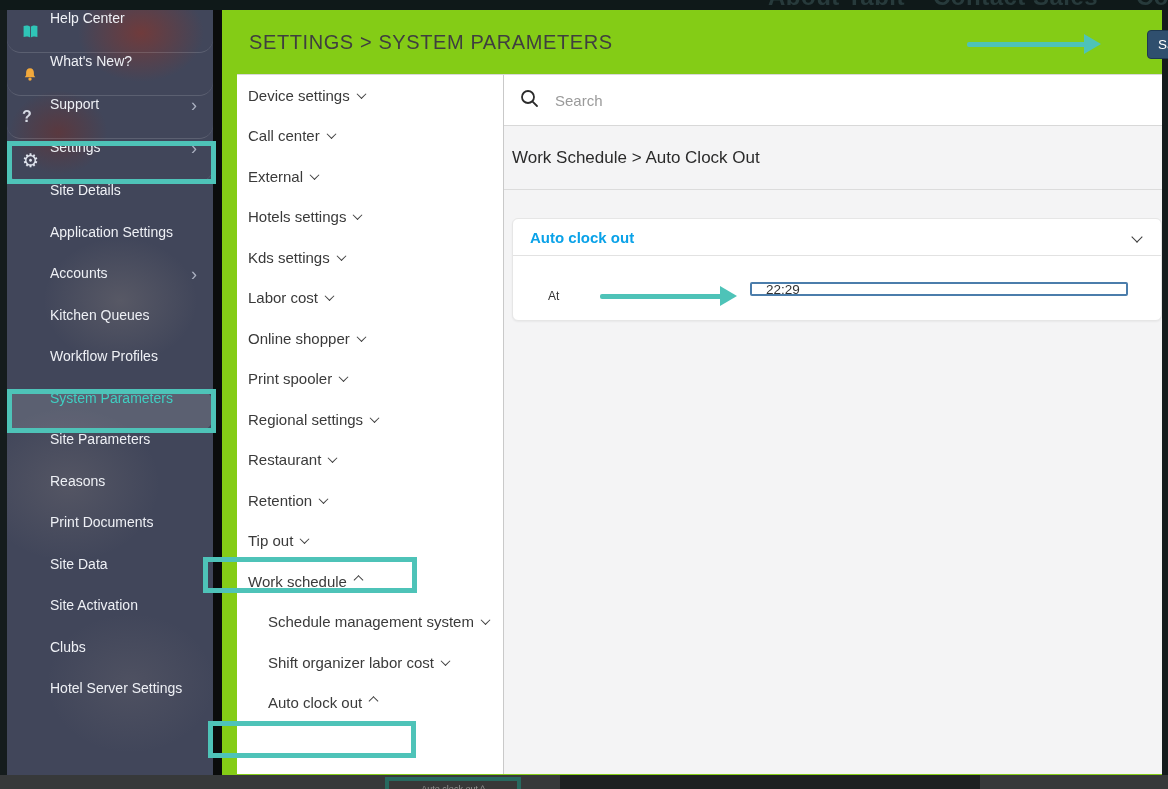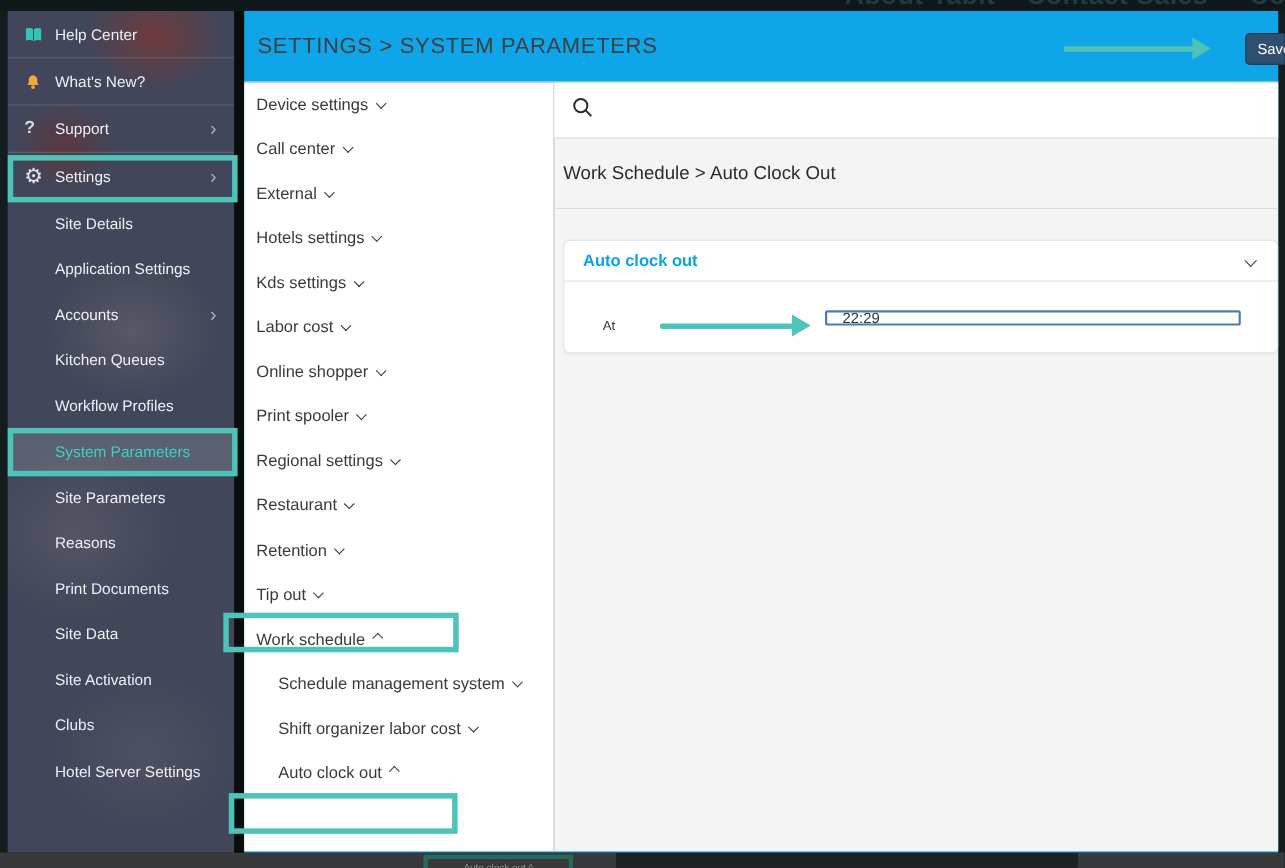--- a/index.html
+++ b/index.html
@@ -15,35 +15,35 @@
 
   
   .sidebar { position:absolute; left:7px; top:10px; width:206px; height:765px; z-index:2; overflow:hidden;
     background:
       radial-gradient(90px 70px at 65% 3%, rgba(150,50,35,.55), transparent 70%),
       radial-gradient(70px 60px at 25% 16%, rgba(120,40,30,.45), transparent 70%),
       radial-gradient(110px 90px at 55% 38%, rgba(205,185,160,.16), transparent 70%),
       radial-gradient(130px 110px at 30% 62%, rgba(200,180,160,.14), transparent 70%),
       radial-gradient(120px 100px at 60% 88%, rgba(175,160,150,.12), transparent 70%),
       #41465a; }
-  .sb-row { display:flex; align-items:center; height:43px; padding-left:15px; cursor:pointer; color:#eef0f5; font-size:14px; }
+  .sb-row { display:flex; height:43px; padding-left:15px; cursor:pointer; color:#eef0f5; font-size:14px;border-radius:14px; }
   .sb-top { border-bottom:1px solid rgba(255,255,255,.14); }
   .sb-icon { width:28px; display:inline-flex; align-items:center; justify-content:flex-start; }
   .sb-label { flex:1; }
   .sb-chev { color:#aab0c0; font-size:18px; margin-right:16px; line-height:1; }
   .sb-sub { height:41.5px; padding-left:43px; }
   .sb-sub .sb-label { flex:1; }
   .sb-selected { background:rgba(255,255,255,.14); color:#3fd0c3; }
   .qmark { color:#d6dae4; font-size:16px; font-weight:700; }
   .gear { color:#e0e4ee; font-size:19px; line-height:1; }
 
   .black-gap { position:absolute; left:213px; top:10px; width:9px; height:765px; background:#0b0c0c; z-index:2; }
 
   
-  .main { position:absolute; left:222px; top:10px; width:940px; height:765px; background:#0ea5e9; z-index:2; }
+  .main { position:absolute; left:222px; top:10px; width:940px; height:765px; background:#84cc16; z-index:2;padding-left:15px; }
   .header { position:relative; height:65px; border-bottom:1px solid #d8d8d8; display:flex; align-items:center; }
   .breadcrumb { padding-left:12px; font-size:20px; color:#3f3f3f; letter-spacing:.6px; }
   .save-btn { position:absolute; left:910px; top:20px; width:53px; height:29px; background:#2f4f6e; border:1px solid #1d3850; border-radius:4px; color:#ffffff; font-size:13.5px; font-family:"Liberation Sans",sans-serif; cursor:pointer; }
 
   .body-row { display:flex; height:699px; }
   .subnav { width:300px; border-right:1px solid #c9c9c9; background:#fff; padding-top:0; }
   .sn-row { display:flex; align-items:center; height:40.5px; padding-left:11px; font-size:15px; color:#3a3a3a; cursor:pointer; }
   .sn-indent { padding-left:31px; }
   .chev { display:inline-block; width:7px; height:7px; border-right:1.6px solid #3f3f3f; border-bottom:1.6px solid #3f3f3f; margin-left:8px; }
   .chev-down { transform:rotate(45deg) translate(-1px,-1px); }
@@ -241,20 +241,21 @@
         </div>
       </div>
     <div class="right-panel">
       <div class="search-row">
         <span>
           <svg width="19" height="19" viewBox="0 0 19 19">
               <circle cx="8" cy="8" r="6" fill="none" stroke="#2b2b2b" stroke-width="1.8"></circle>
               <line x1="12.6" y1="12.6" x2="17" y2="17" stroke="#2b2b2b" stroke-width="1.8" stroke-linecap="round"></line>
             </svg>
         </span>
+        <input class="search-input" type="text" placeholder="Search" style="">
       </div>
       <div class="section-head">
         <span class="section-title">Work Schedule &gt; Auto Clock Out</span>
       </div>
       <div class="card">
         <div class="card-head">
           <span class="card-title">Auto clock out</span>
           <span class="card-chev"></span>
         </div>
         <div class="card-body">

